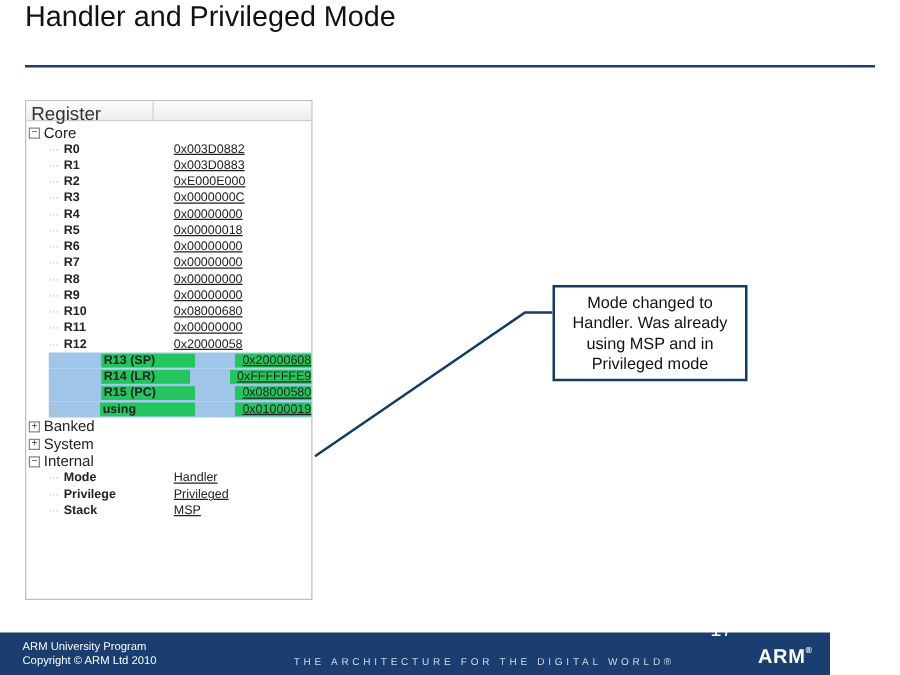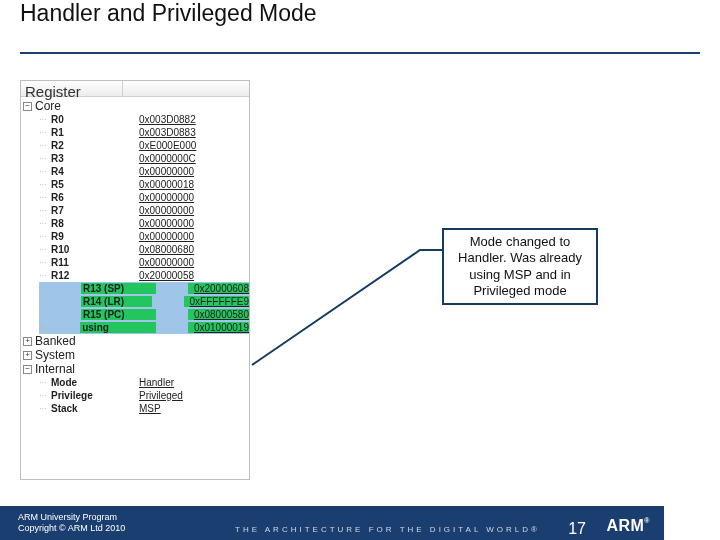--- a/index.html
+++ b/index.html
@@ -21,21 +21,21 @@
   .row .rname { width: 84px; padding-left: 2px; font-weight: bold; }
   .row .rval { flex: 1; padding-left: 6px; text-decoration: underline; }
   .tick { width: 8px; display: inline-block; color: #bbb; font-size: 8px; margin-right: 2px; }
   .row.hl .rname, .row.hl .rval { background: #22c55e; margin-left: 32px; }
   .row.hl { background: #9fc6e8; }
   .callout { position: absolute; left: 442px; top: 228px; width: 156px; border: 2px solid #163b63; background: #fff; padding: 4px 10px; font-size: 13px; text-align: center; line-height: 1.25; color: #111; }
   .leader { position: absolute; left: 0; top: 0; pointer-events: none; }
   .footer { position: absolute; left: 0; bottom: 0; width: 664px; height: 34px; background: #1a3e6f; color: #fff; display: flex; align-items: center; }
   .footer .copy { font-size: 9px; line-height: 1.2; padding-left: 18px; }
   .footer .tag { position: absolute; left: 235px; bottom: 6px; font-size: 8px; letter-spacing: 3px; color: #cfd9e8; }
-  .footer .pnum { position: absolute; right: 78px; bottom: 2px; font-size: 16px; }
+  .footer .pnum { position: absolute; right: 78px; bottom: 26px; font-size: 16px; }
   .footer .logo { position: absolute; right: 14px; bottom: 5px; font-size: 16px; font-weight: bold; letter-spacing: 0.5px; }
   .footer .logo sup { font-size: 7px; vertical-align: top; }
 </style>
 </head>
 <body>
 
 <div class="slide">
   <div class="title">Handler and Privileged Mode</div>
   <div class="rule"></div>
 

